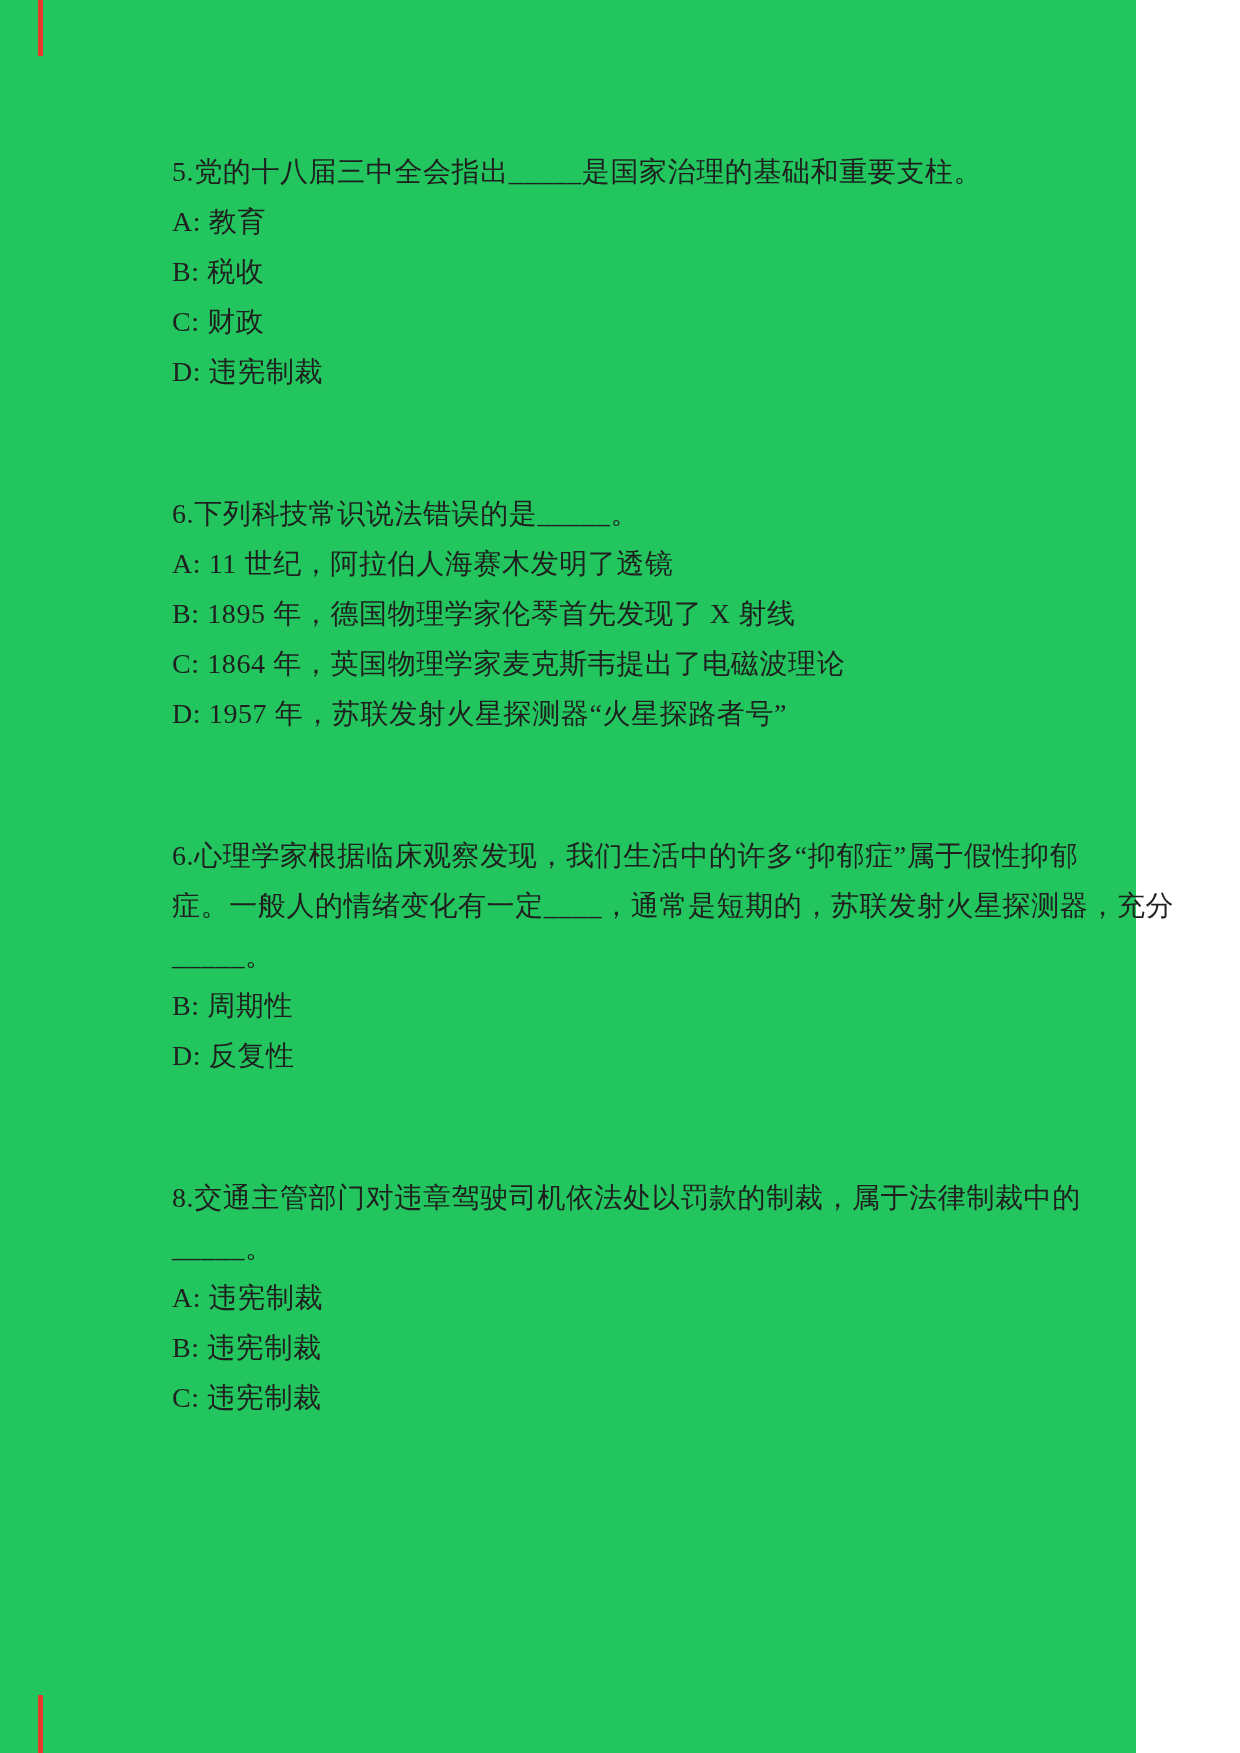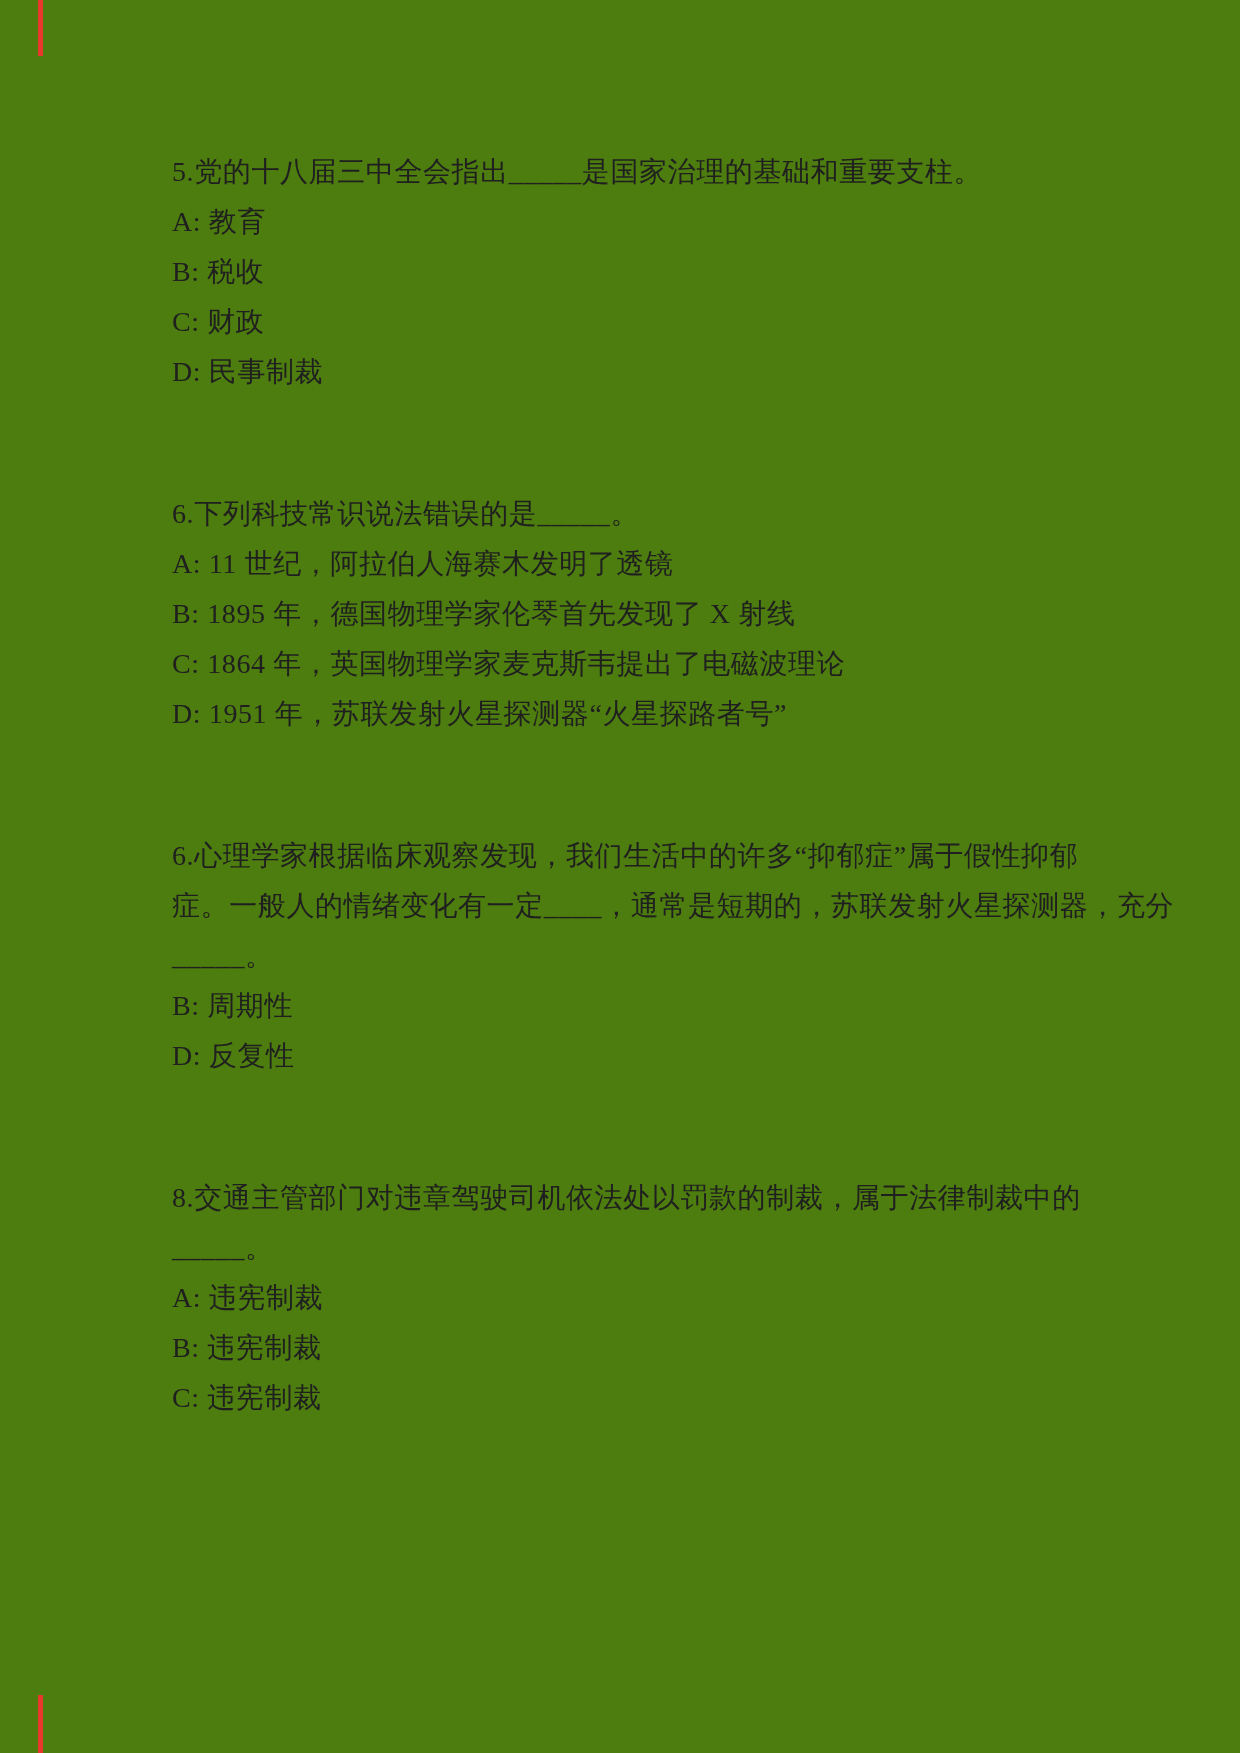--- a/index.html
+++ b/index.html
@@ -8,23 +8,23 @@
     background: #ffffff;
   }
   body {
     width: 1240px;
     height: 1753px;
     overflow: hidden;
     font-family: "Liberation Serif", "DejaVu Serif", serif;
   }
   .page {
     position: relative;
-    width: 1240px;
+    width: 1136px;
     height: 1753px;
-    background: #4d7c0f;
+    background: #22c55e;
     color: #1f1f1f;
   }
   .edge-marker {
     position: absolute;
     left: 38px;
     width: 5px;
     background: #e8382c;
   }
   .edge-marker.top    { top: 0;    height: 56px; }
   .edge-marker.bottom { bottom: 0; height: 58px; }
@@ -52,29 +52,29 @@
   <div class="edge-marker top"></div>
   <div class="edge-marker bottom"></div>
 
   <main class="content">
 
     <section class="question">
       <p class="line stem">5.党的十八届三中全会指出_____是国家治理的基础和重要支柱。</p>
       <p class="line option">A: 教育</p>
       <p class="line option">B: 税收</p>
       <p class="line option">C: 财政</p>
-      <p class="line option">D: 民事制裁</p>
+      <p class="line option">D: 违宪制裁</p>
     </section>
 
     <section class="question">
       <p class="line stem">6.下列科技常识说法错误的是_____。</p>
       <p class="line option">A: 11 世纪，阿拉伯人海赛木发明了透镜</p>
       <p class="line option">B: 1895 年，德国物理学家伦琴首先发现了 X 射线</p>
       <p class="line option">C: 1864 年，英国物理学家麦克斯韦提出了电磁波理论</p>
-      <p class="line option">D: 1951 年，苏联发射火星探测器“火星探路者号”</p>
+      <p class="line option">D: 1957 年，苏联发射火星探测器“火星探路者号”</p>
     </section>
 
     <section class="question">
       <p class="line stem">6.心理学家根据临床观察发现，我们生活中的许多“抑郁症”属于假性抑郁</p>
       <p class="line stem">症。一般人的情绪变化有一定____，通常是短期的，苏联发射火星探测器，充分</p>
       <p class="line stem">_____。</p>
       <p class="line option">B: 周期性</p>
       <p class="line option">D: 反复性</p>
     </section>
 

